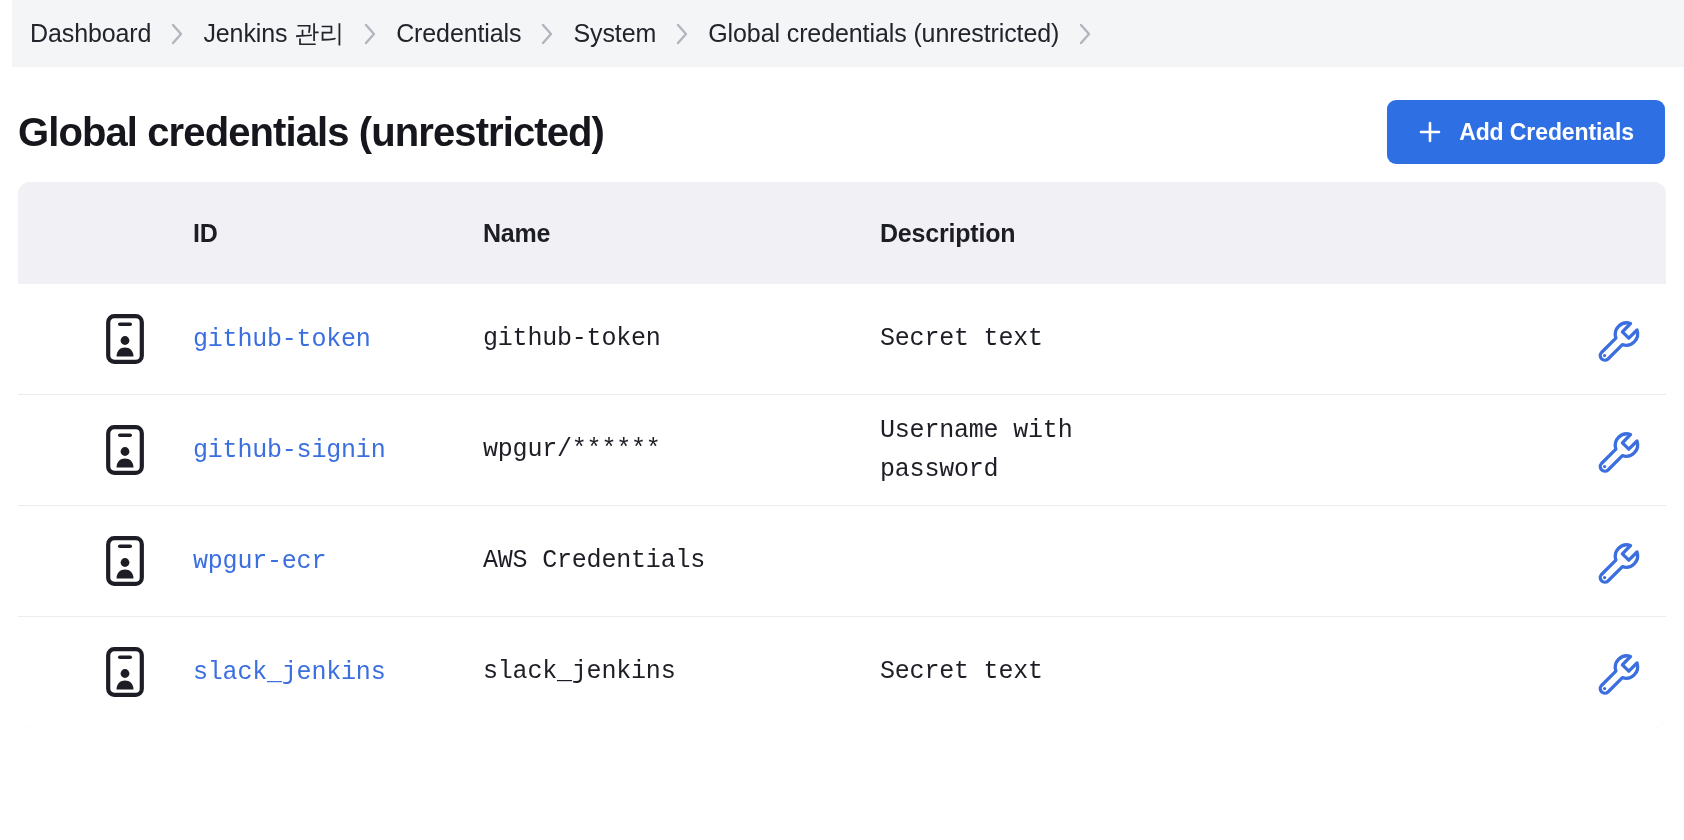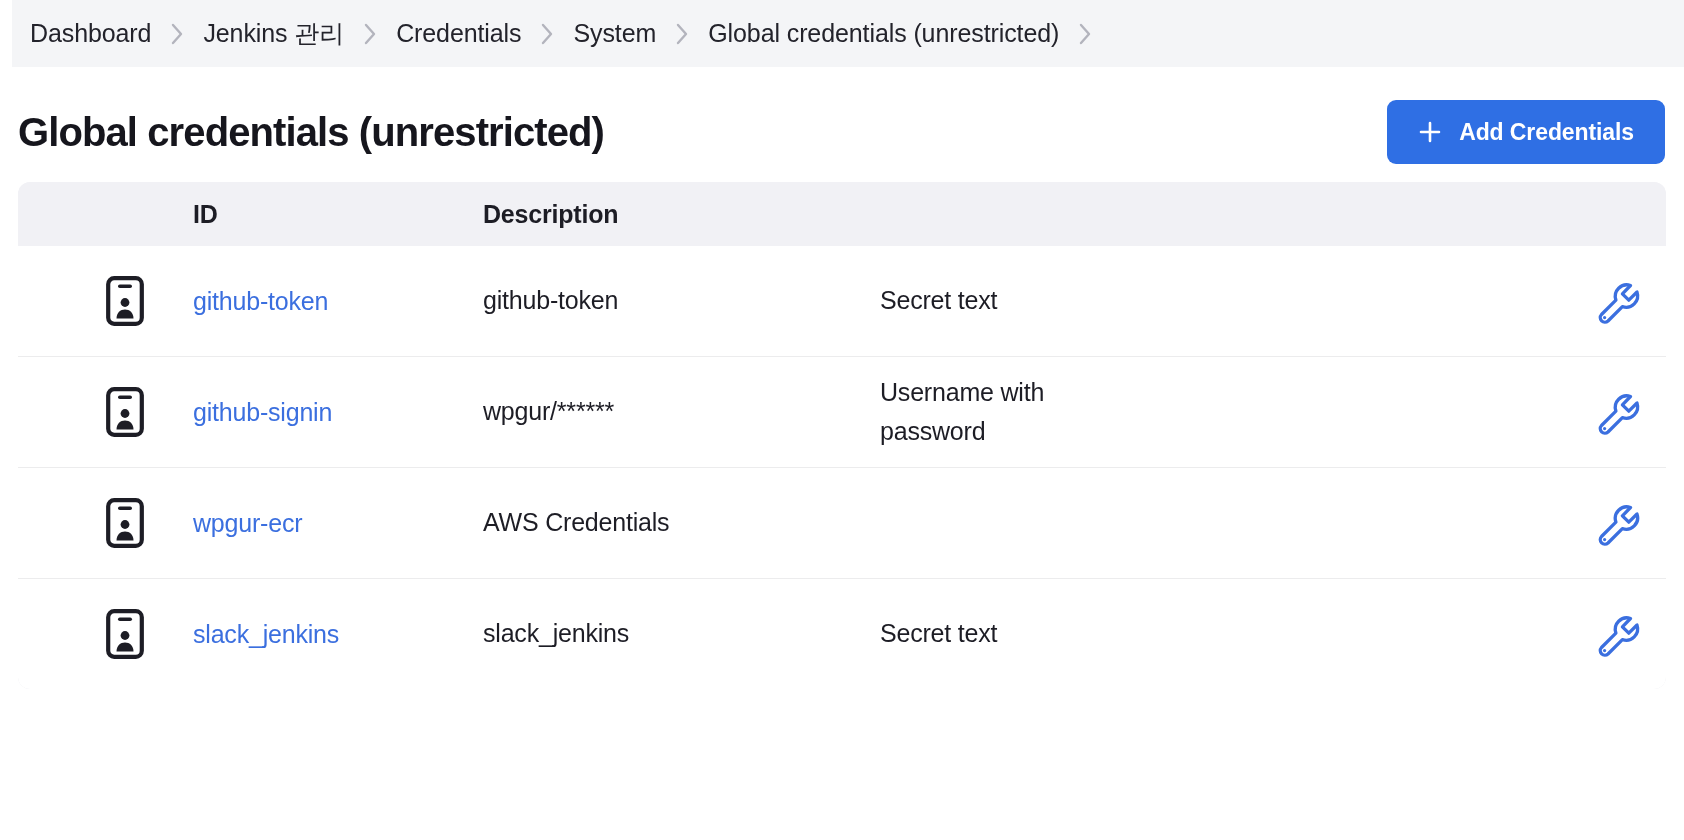--- a/index.html
+++ b/index.html
@@ -101,37 +101,38 @@
   .cred-table {
     margin-top: 18px;
     border-radius: 12px;
     overflow: hidden;
     background: #f1f1f5;
   }
   .thead {
     background: #f1f1f5;
     display: flex;
     align-items: center;
-    height: 64px;
+    height: 102px;
     border-radius: 12px 12px 0 0;
   }
   .thead .th {
     font-size: 25px;
     font-weight: bold;
     color: #1d1d25;
     letter-spacing: -0.2px;
   }
 
   .row {
     display: flex;
     align-items: center;
     background: #ffffff;
     min-height: 110px;
     border-bottom: 1px solid #ececed;
     position: relative;
+    font-family: Liberation Mono, monospace;
   }
   .row:last-child {
     border-bottom: none;
     border-radius: 0 0 12px 12px;
   }
 
   
   .col-icon {
     width: 175px;
     flex: 0 0 175px;
@@ -230,20 +231,21 @@
       <span>Add Credentials</span>
     </button>
   </div>
 
 
   <div class="cred-table">
 
     <div class="thead">
       <div class="col-icon"></div>
       <div class="col-id th">ID</div>
+      <div class="col-name th">Name</div>
       <div class="col-desc th">Description</div>
       <div class="col-action"></div>
     </div>
 
     <div class="row">
       <div class="col-icon">
         <svg class="badge-icon" width="38" height="50" viewBox="0 0 38 50" fill="none">
           <rect x="2.2" y="2.2" width="33.6" height="45.6" rx="6" stroke="#1d1d25" stroke-width="4.2"></rect>
           <rect x="12" y="8.5" width="14" height="3.6" rx="1.8" fill="#1d1d25"></rect>
           <circle cx="19" cy="26.5" r="4.4" fill="#1d1d25"></circle>

